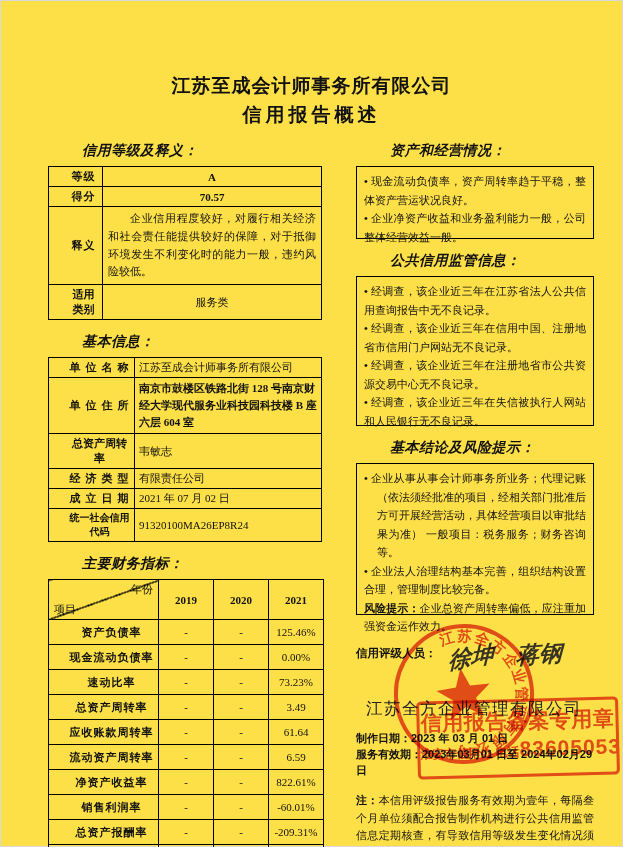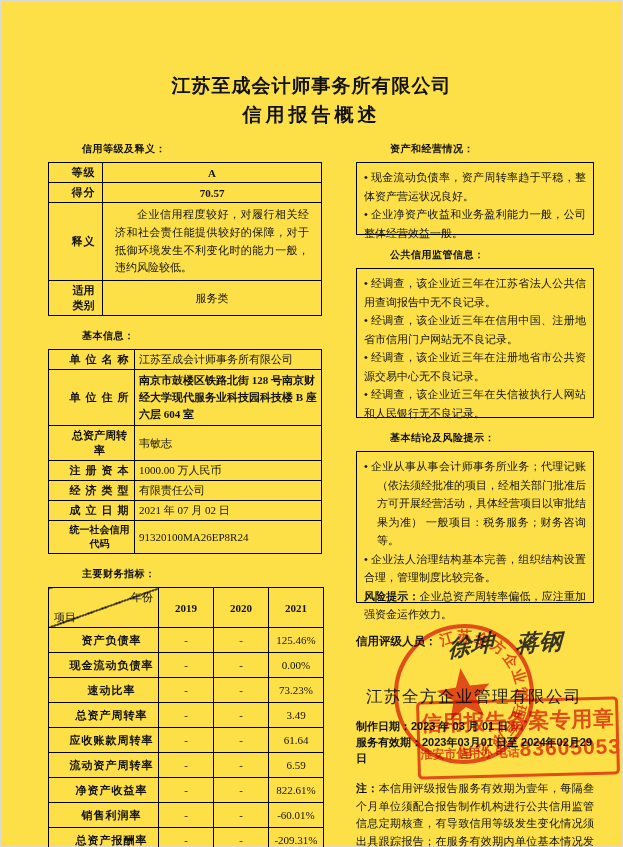--- a/index.html
+++ b/index.html
@@ -8,28 +8,28 @@
     position:relative; width:623px; height:847px; background:#fde047;
     font-family:"Liberation Serif", serif; color:#111; overflow:hidden;
     box-shadow: inset 0 0 0 1px #d9d9d9;
   }
   .title { position:absolute; top:72px; left:0; width:100%; text-align:center;
     font-family:"Liberation Sans", sans-serif; font-weight:bold; font-size:19px;
     line-height:1.5; letter-spacing:1px; }
   .col-left  { position:absolute; left:48px;  top:142px; width:274px; }
   .col-right { position:absolute; left:356px; top:142px; width:238px; }
   .sec-h { font-family:"Liberation Sans", sans-serif; font-weight:bold;
-    font-size:10px; padding-left:34px; margin-bottom:6px; letter-spacing:0.5px; }
+    font-size:14px; padding-left:34px; margin-bottom:6px; letter-spacing:0.5px;font-style:italic; }
   table { border-collapse:collapse; width:274px; table-layout:fixed; }
   td { border:1.2px solid #000; font-size:11px; padding:2px 4px; vertical-align:middle; }
   .lbl { font-family:"Liberation Sans", sans-serif; font-weight:bold;
     text-align:center; letter-spacing:1px;padding-left:20px; }
   .val-c { text-align:center; }
   .val-b { text-align:center; font-weight:bold; }
-  .just { text-align:justify; line-height:1.62; padding:3px 12px; text-indent:2em; }
+  .just { text-align:justify; line-height:1.62; padding:3px 5px; text-indent:2em; }
   .mb { margin-bottom:13px; }
   
   .fin td { height:25px; }
   .fin .hd { height:40px; font-weight:bold; font-size:11px; }
   .diag { position:relative; padding:0;
     background:linear-gradient(to bottom right, transparent calc(50% - 0.7px),
       #000 calc(50% - 0.7px), #000 calc(50% + 0.7px), transparent calc(50% + 0.7px)); }
   .diag .tr { position:absolute; top:2px; right:5px;  font-weight:normal;
     font-family:"Liberation Sans", sans-serif; font-size:11px; }
   .diag .bl { position:absolute; bottom:2px; left:5px; font-weight:normal;
@@ -115,24 +115,20 @@
       </tr>
       <tr>
         <td class="lbl">单 位 住 所</td>
         <td style="font-weight:bold;line-height:1.55">南京市鼓楼区铁路北街 128 号南京财经大学现代服务业科技园科技楼 B 座六层 604 室</td>
       </tr>
       <tr>
         <td class="lbl" style="letter-spacing:0">总资产周转率</td>
         <td>韦敏志</td>
       </tr>
       <tr>
-        <td class="lbl">注 册 资 本</td>
-        <td>1000.00 万人民币</td>
-      </tr>
-      <tr>
         <td class="lbl">经 济 类 型</td>
         <td>有限责任公司</td>
       </tr>
       <tr>
         <td class="lbl">成 立 日 期</td>
         <td>2021 年 07 月 02 日</td>
       </tr>
       <tr>
         <td class="lbl" style="letter-spacing:0;font-size:10px">统一社会信用代码</td>
         <td>91320100MA26EP8R24</td>

